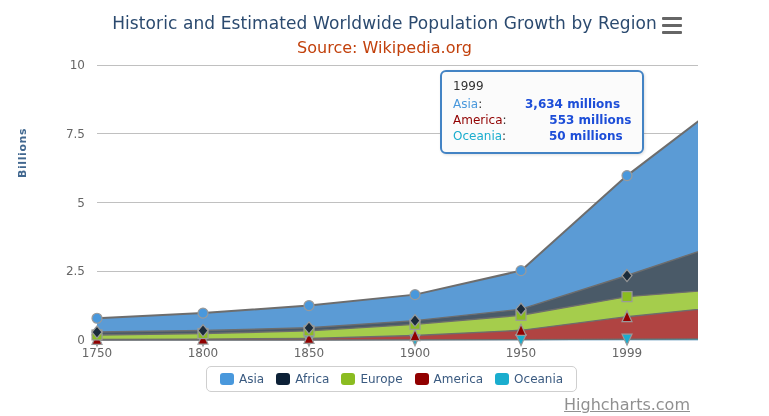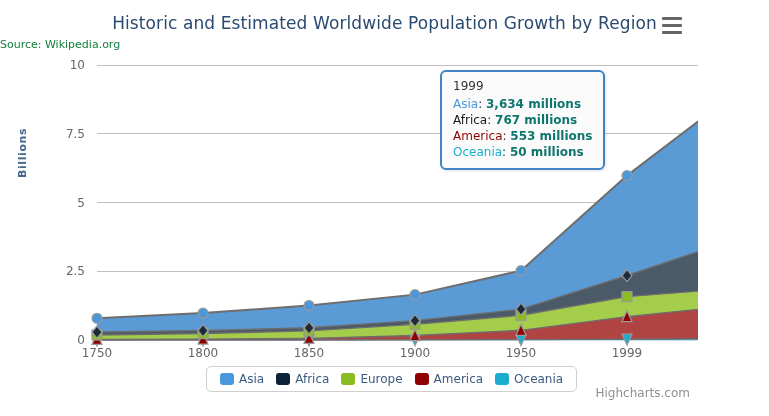--- a/index.html
+++ b/index.html
@@ -27,22 +27,23 @@
     color: #2b4a6f;
     font-family: "DejaVu Sans", sans-serif;
     letter-spacing: 0.1px;
     white-space: nowrap;
   }
   .chart-subtitle {
     position: absolute;
     left: 0;
     top: 38px;
     width: 769px;
-    font-size: 11px;
-    color: #15803d;
+    text-align: center;
+    font-size: 16px;
+    color: #c2410c;
     font-family: "DejaVu Sans", sans-serif;
   }
   .menu-button {
     position: absolute;
     right: 13px;
     top: 14px;
     width: 26px;
     height: 22px;
     cursor: pointer;
     display: flex;
@@ -54,24 +55,25 @@
   }
   .menu-button span {
     display: block;
     height: 3px;
     background: #666666;
     border-radius: 1px;
   }
   .credits {
     position: absolute;
     right: 8px;
-    bottom: 16px;
-    font-size: 12px;
+    bottom: 2px;
+    font-size: 16px;
     color: #909090;
     font-family: "DejaVu Sans", sans-serif;
+    text-decoration: underline;
   }
   .axis-label-y {
     position: absolute;
     left: 16px;
     top: 178px;
     font-size: 11px;
     font-weight: bold;
     color: #41678f;
     font-family: "DejaVu Sans", sans-serif;
     transform: rotate(-90deg);
@@ -143,21 +145,22 @@
     font-size: 12px;
     color: #333333;
     line-height: 16px;
     white-space: nowrap;
   }
   .tooltip-name {
     font-size: 12px;
   }
   .tooltip-value {
     font-weight: bold;
-    color: #0f766e;
+    color: #1d4ed8;
+    margin-left: 39px;
   }
 </style>
 </head>
 <body>
 
 <div id="chart-root">
 
   <div class="chart-title">Historic and Estimated Worldwide Population Growth by Region</div>
   <div class="chart-subtitle">Source: Wikipedia.org</div>
 
@@ -243,21 +246,20 @@
         <text x="521" y="357" text-anchor="middle" class="tick-text">1950</text>
         <text x="627" y="357" text-anchor="middle" class="tick-text">1999</text>
         <text x="733" y="357" text-anchor="middle" class="tick-text">2050</text>
       </g>
   </svg>
 
   <div class="tooltip">
     <div class="tooltip-header">1999</div>
     <div id="tooltip-rows">
         <div class="tooltip-row"><span class="tooltip-name" style="color: rgb(73, 152, 220);">Asia</span><span>: </span><span class="tooltip-value">3,634 millions</span></div>
-        <div class="tooltip-row"><span class="tooltip-name" style="color: rgb(26, 26, 26);">Africa</span><span>: </span><span class="tooltip-value">767 millions</span></div>
         <div class="tooltip-row"><span class="tooltip-name" style="color: rgb(145, 0, 0);">America</span><span>: </span><span class="tooltip-value">553 millions</span></div>
         <div class="tooltip-row"><span class="tooltip-name" style="color: rgb(26, 173, 206);">Oceania</span><span>: </span><span class="tooltip-value">50 millions</span></div>
       </div>
   </div>
 
   <div class="legend-box" id="legend-box">
       <div class="legend-item">
         <span class="legend-swatch" style="background: rgb(73, 152, 220);"></span>
         <span class="legend-text">Asia</span>
       </div>

